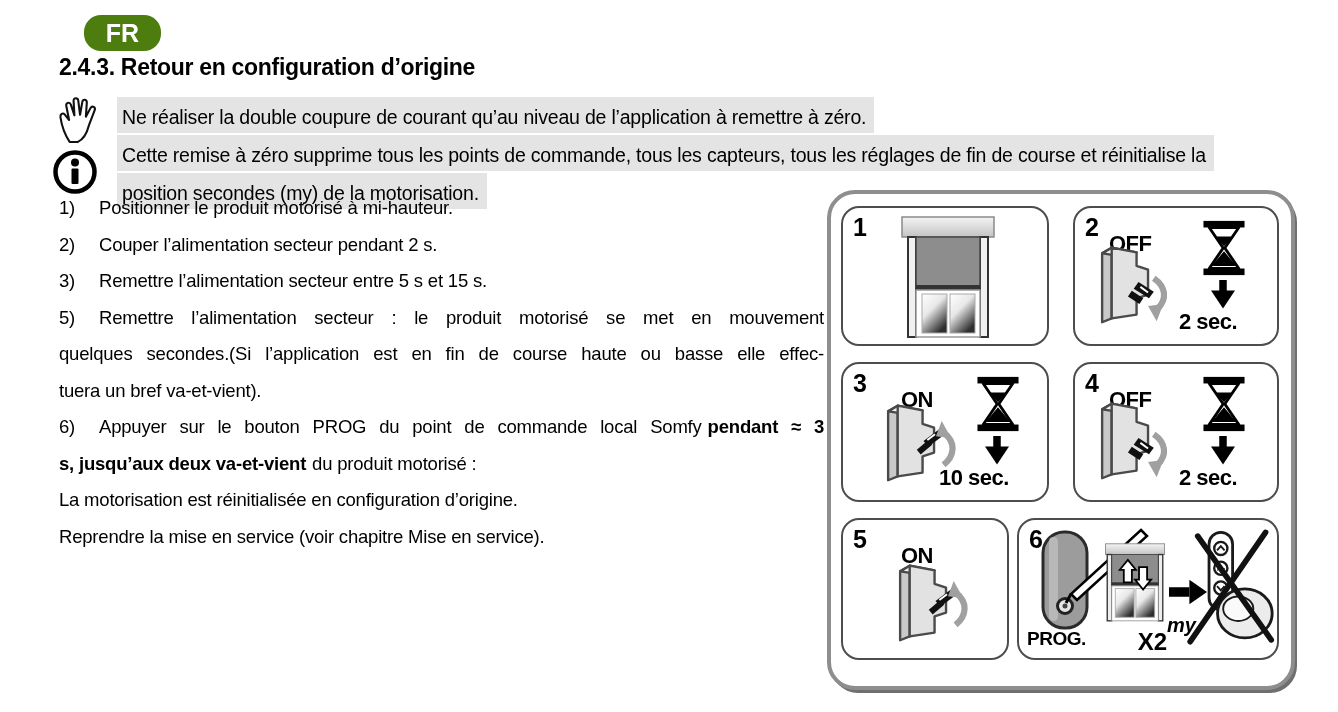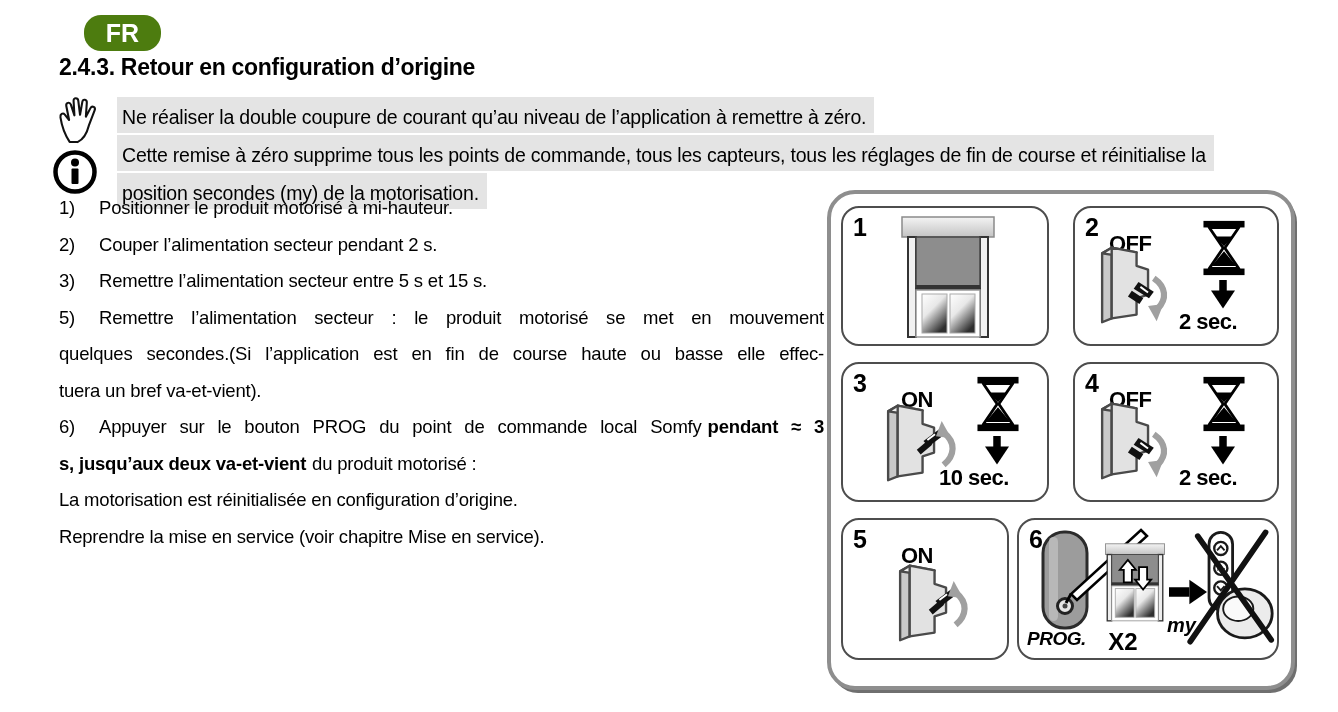--- a/index.html
+++ b/index.html
@@ -63,23 +63,23 @@
   .dur {
     position:absolute; font-size:22px; font-weight:bold; text-align:left;
     letter-spacing:-0.5px; white-space:nowrap;
   }
   .breaker { position:absolute; width:88px; height:100px; }
   .hg  { position:absolute; width:46px; height:56px; }
   .dn  { position:absolute; width:28px; height:30px; }
   .win1 { position:absolute; left:42px; top:5px; width:126px; height:128px; }
   
   .remote-grp { position:absolute; left:8px; top:8px; width:122px; height:102px; }
-  .prog-lbl { position:absolute; left:8px; top:108px; font-size:19px; font-weight:bold; letter-spacing:-0.5px;font-style:italic; }
+  .prog-lbl { position:absolute; left:8px; top:108px; font-size:19px; font-weight:bold; letter-spacing:-0.5px; }
   .win6 { position:absolute; left:80px; top:22px; width:72px; height:86px; }
-  .x2-lbl { position:absolute; left:68px; top:108px; width:72px; text-align:center; font-size:24px; font-weight:bold; }
+  .x2-lbl { position:absolute; left:76px; top:108px; width:72px; text-align:right; font-size:24px; font-weight:bold; }
   .arrow-r { position:absolute; left:150px; top:58px; width:38px; height:28px; }
   .crossed { position:absolute; left:158px; top:8px; width:98px; height:120px; }
   .my-lbl { position:absolute; left:148px; top:94px; font-size:20px; font-weight:bold; font-style:italic; }
 </style>
 </head>
 <body>
 
 <div class="page">
 
   <div class="fr-badge">FR</div>

